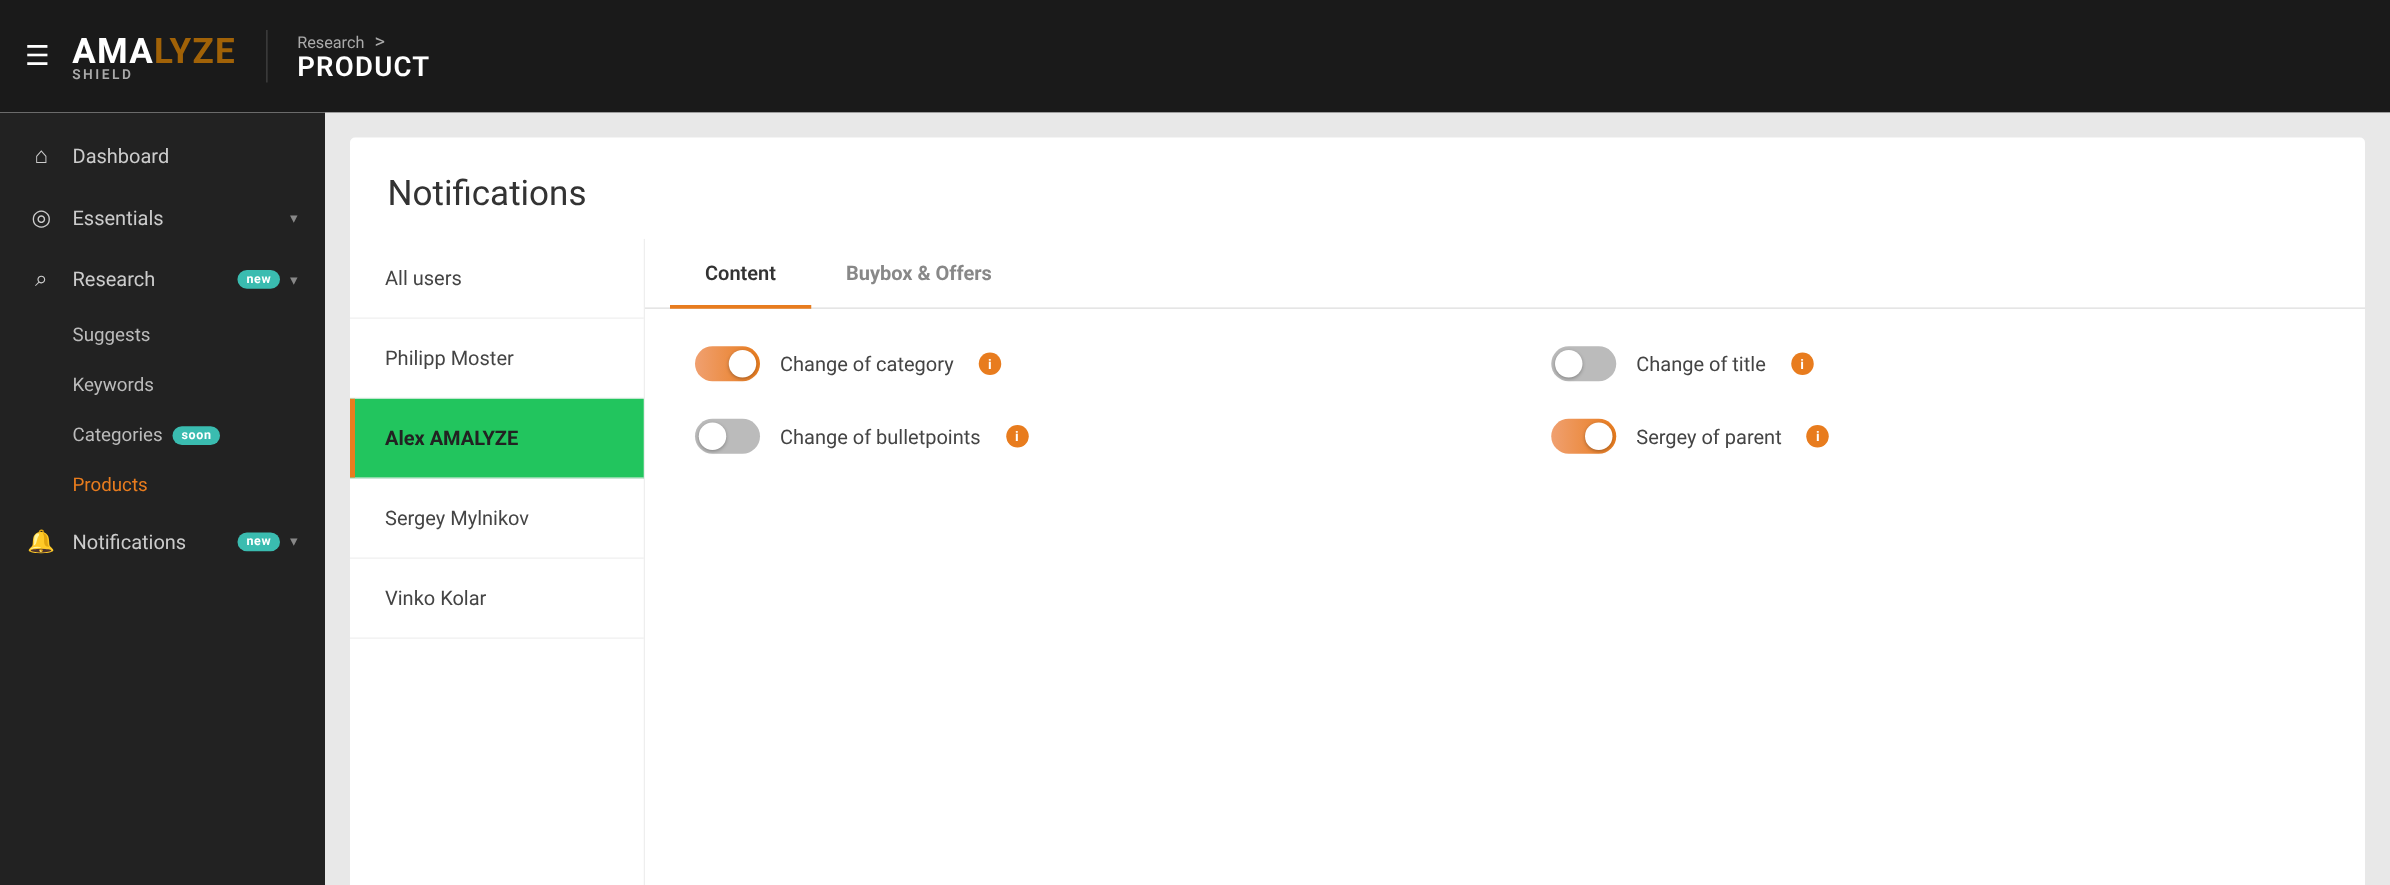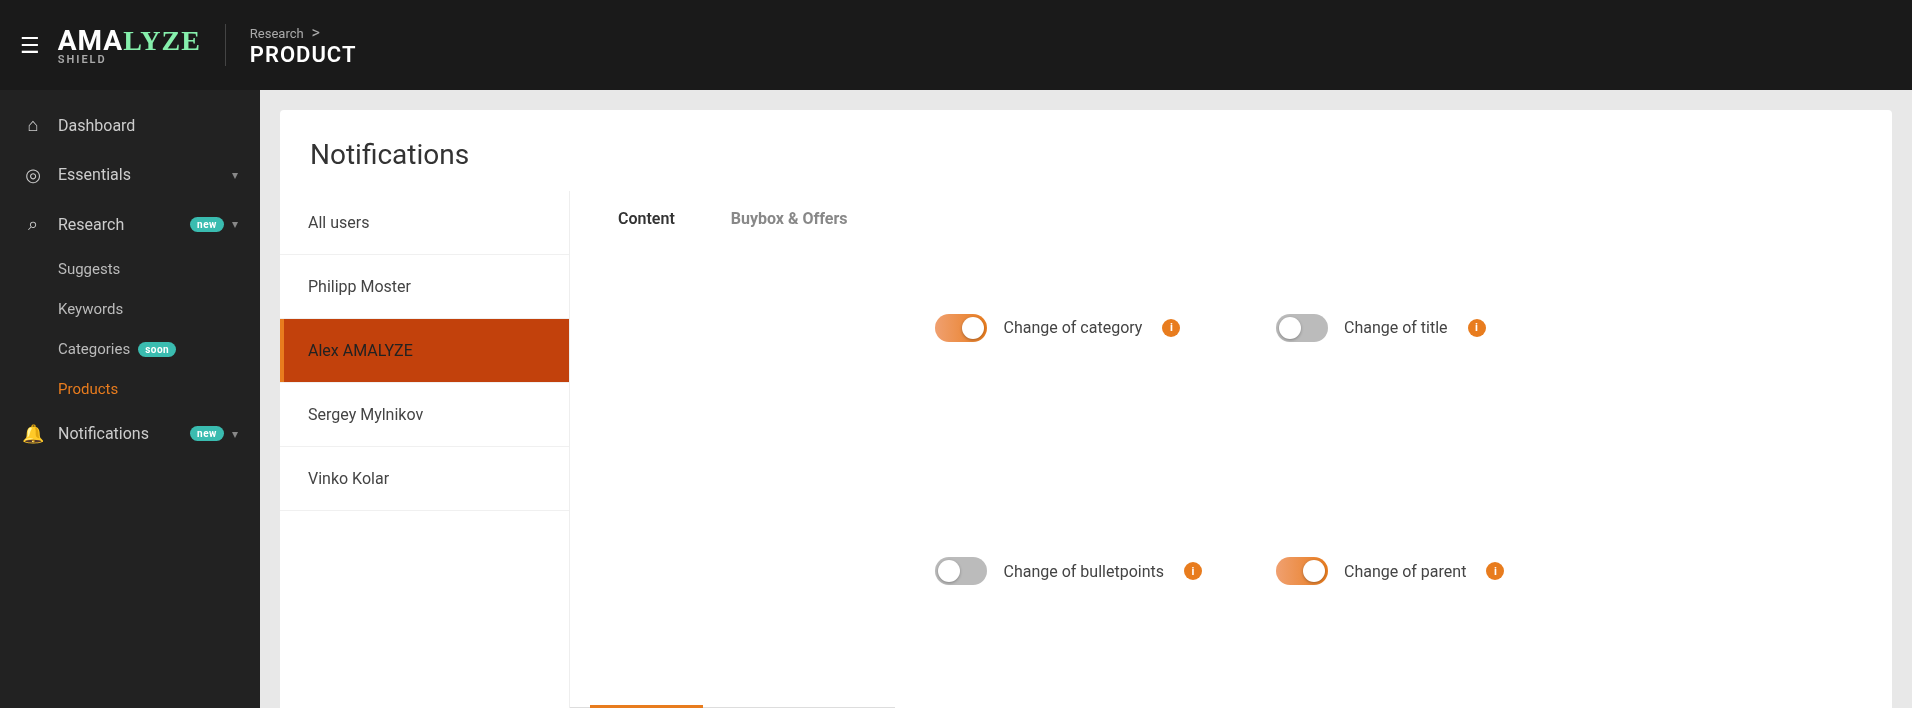--- a/index.html
+++ b/index.html
@@ -26,21 +26,21 @@
       border-right: 1px solid #444;
       padding-right: 24px;
       margin-right: 24px;
     }
     .logo-text {
       font-size: 28px;
       font-weight: 700;
       letter-spacing: 1px;
     }
     .logo-ama { color: #fff; }
-    .logo-lyze { color: #86efac; font-family: Liberation Serif, serif; }
+    .logo-lyze { color: #a16207; }
     .logo-sub {
       color: #aaa;
       font-size: 11px;
       font-weight: 600;
       letter-spacing: 2px;
       display: block;
       margin-top: -4px;
     }
     .breadcrumb-area {
       color: #ccc;
@@ -147,50 +147,50 @@
 
     
     .notif-body {
       display: flex;
       flex: 1;
       overflow: hidden;
     }
 
     
     .user-list {
-      width: 290px;
+      width: 236px;
       flex-shrink: 0;
       border-right: 1px solid #eee;
     }
     .user-list-item {
       padding: 22px 28px;
       font-size: 16px;
       color: #444;
       cursor: pointer;
       border-bottom: 1px solid #f0f0f0;
       position: relative;
     }
     .user-list-item.active {
-      background: #c2410c;
-      font-weight: 400;
+      background: #22c55e;
+      font-weight: 700;
       color: #222;
     }
     .user-list-item.active::before {
       content: '';
       position: absolute;
       left: 0; top: 0; bottom: 0;
       width: 4px;
       background: #e87c1e;
     }
 
     
     .right-panel {
       flex: 1;
       display: flex;
-      flex-direction: row;
+      flex-direction: column;
       overflow: hidden;
     }
 
     
     .tabs-row {
       display: flex;
       border-bottom: 1px solid #ddd;
       padding: 0 20px;
     }
     .tab-item {
@@ -407,21 +407,21 @@
               <span class="setting-label">Change of bulletpoints</span>
               <span class="info-icon">i</span>
             </div>
 
             <div class="setting-row">
               <div class="toggle">
                 <div class="toggle-track on-active">
                   <div class="toggle-thumb on"></div>
                 </div>
               </div>
-              <span class="setting-label">Change of parent</span>
+              <span class="setting-label">Sergey of parent</span>
               <span class="info-icon">i</span>
             </div>
 
           </div>
         </div>
       </div>
     </div>
   </div>
 
 </div>

